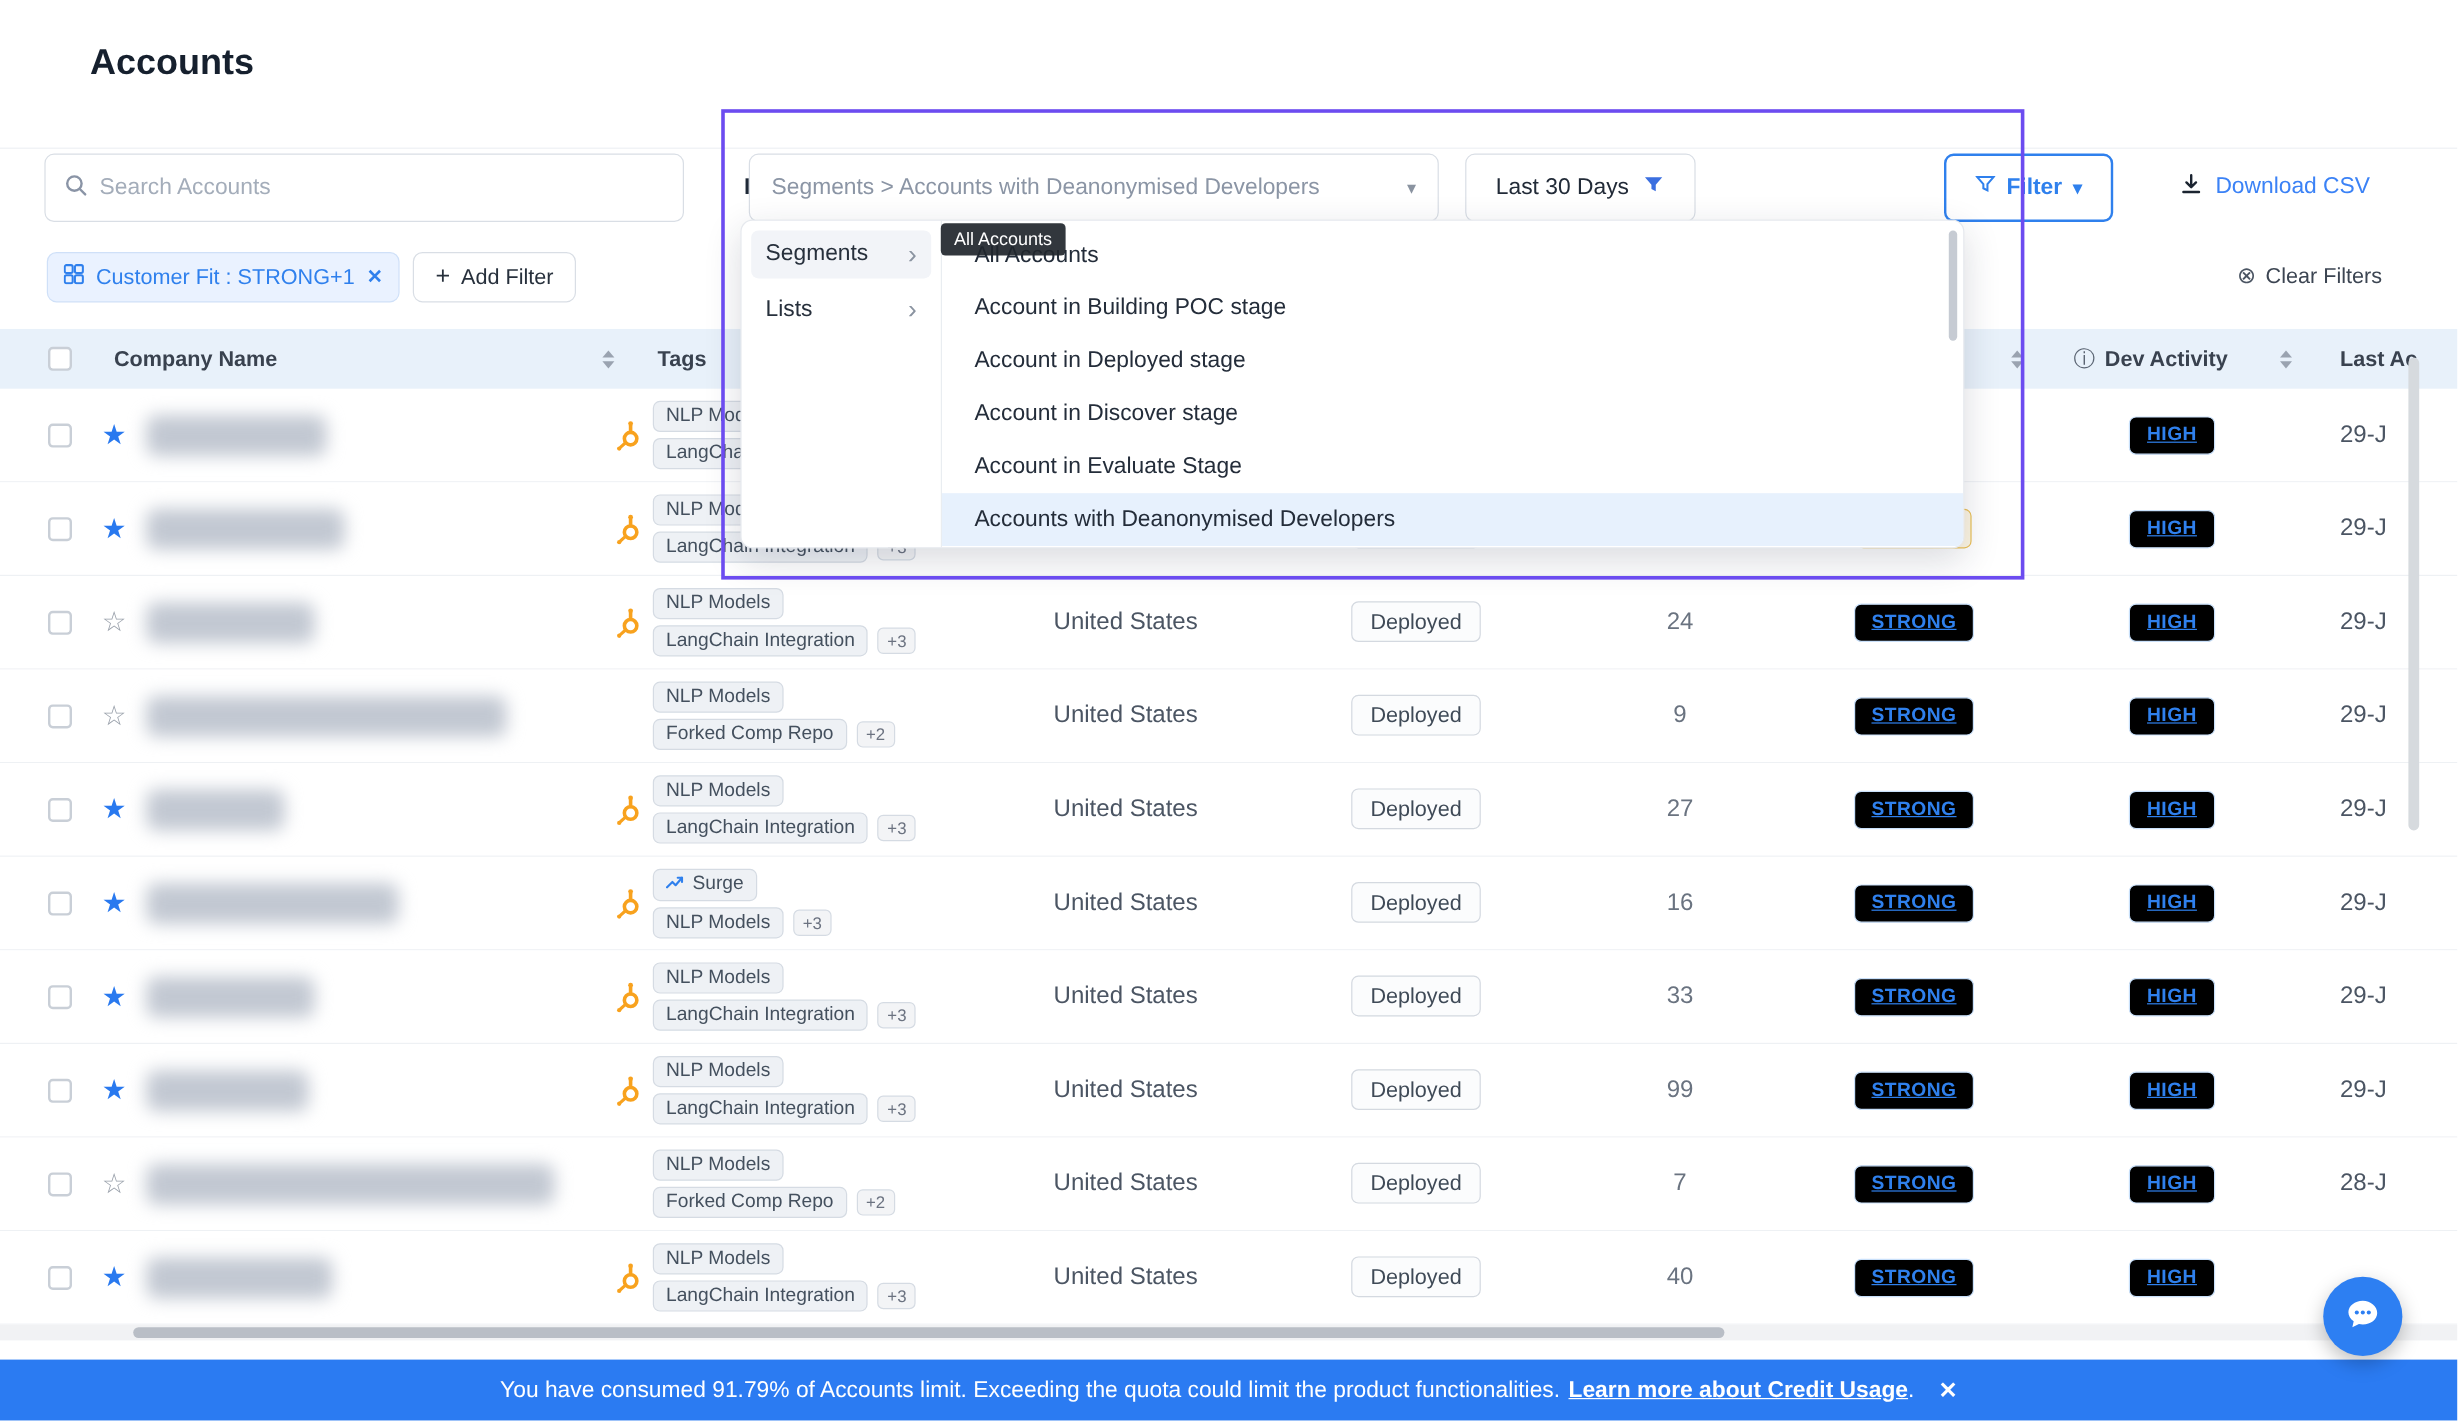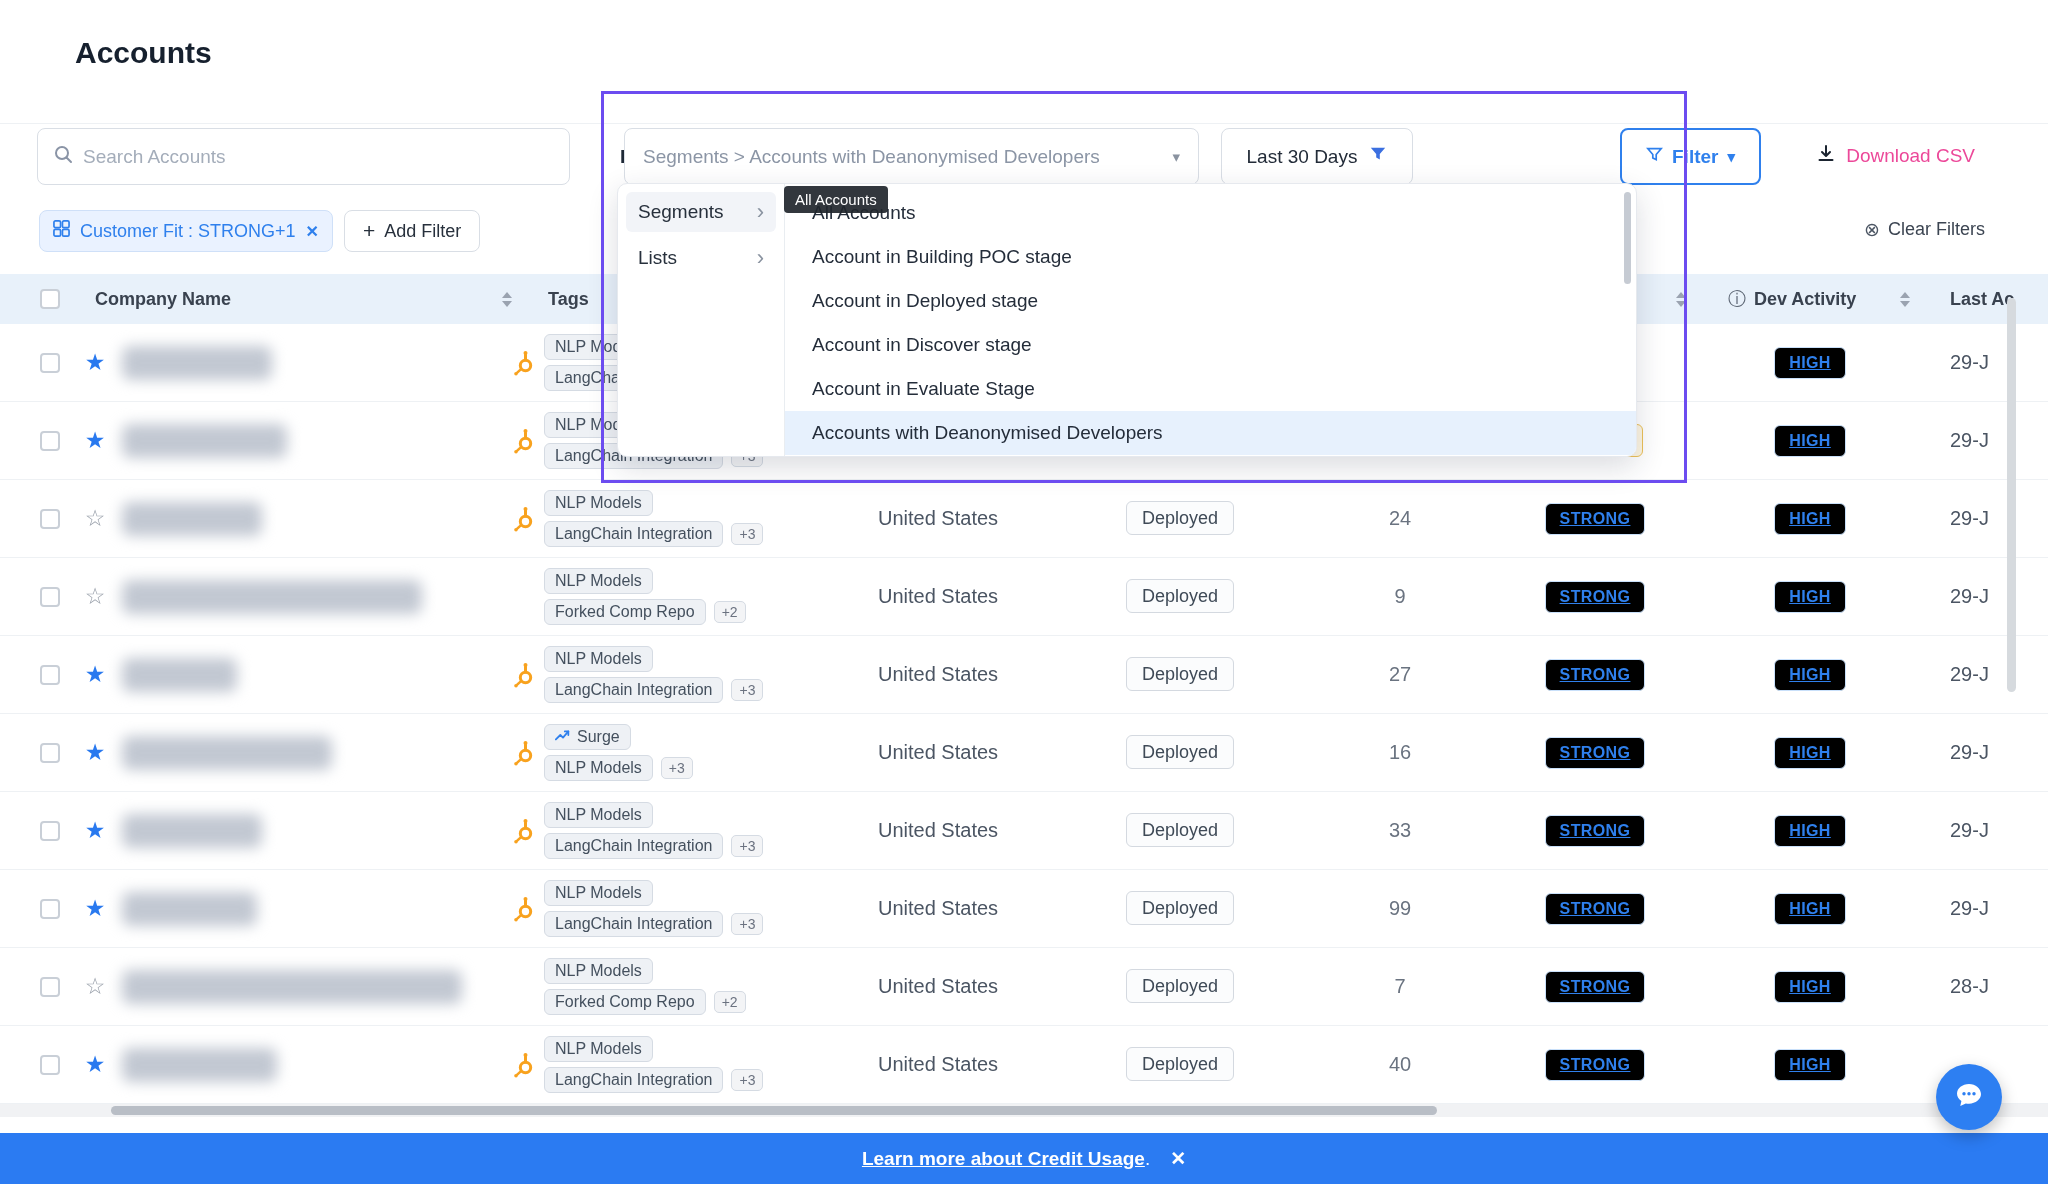--- a/index.html
+++ b/index.html
@@ -11,21 +11,21 @@
   .page-title { position:absolute; left:75px; top:36px; font-size:30px; font-weight:700; color:#16202e; }
 
   
   .searchbox { position:absolute; left:37px; top:128px; width:533px; height:57px; border:1px solid #d9dee5; border-radius:8px; background:#fff; display:flex; align-items:center; gap:10px; padding:0 16px; z-index:3; }
   .searchbox input { border:none; outline:none; font-size:19px; color:#333; width:100%; font-family:inherit; }
   .searchbox input::placeholder { color:#a4adba; }
   .in-label { position:absolute; left:620px; top:146px; font-size:19px; font-weight:600; color:#1f2937; z-index:3;text-align:right; }
   .segment-select { position:absolute; left:624px; top:128px; width:575px; height:57px; border:1px solid #d9dee5; border-radius:8px; background:#fff; display:flex; align-items:center; justify-content:space-between; padding:0 18px; font-size:19px; color:#8b95a5; z-index:30; }
   .range-select { position:absolute; left:1221px; top:128px; width:192px; height:57px; border:1px solid #d9dee5; border-radius:8px; background:#fff; display:flex; align-items:center; justify-content:center; gap:12px; font-size:19px; color:#222b38; font-weight:500; z-index:30; }
   .filter-btn { position:absolute; left:1620px; top:128px; width:141px; height:57px; border:2px solid #2f80ed; border-radius:8px; background:#fff; display:flex; align-items:center; justify-content:center; gap:9px; font-size:19px; font-weight:600; color:#2f80ed; z-index:3; }
-  .download-btn { position:absolute; right:73px; top:143px; display:flex; align-items:center; gap:10px; font-size:19px; color:#ec4899; font-weight:500; z-index:3; }
+  .download-btn { position:absolute; right:73px; top:143px; display:flex; align-items:center; gap:10px; font-size:19px; color:#3b82f6; font-weight:500; z-index:3; }
   .chev { font-size:15px; color:#8a93a0; }
   .filter-btn .chev { color:#2f80ed; }
 
   
   .fit-chip { position:absolute; left:39px; top:210px; height:42px; border-radius:8px; background:#eaf2ff; border:1px solid #cfe0f8; color:#2f80ed; font-size:18px; display:flex; align-items:center; gap:10px; padding:0 13px; z-index:3; }
   .fit-chip .x { font-size:16px; font-weight:700; }
   .add-filter { position:absolute; left:344px; top:210px; height:42px; border:1px solid #d9dee5; border-radius:8px; background:#fff; font-size:18px; color:#27303c; display:flex; align-items:center; gap:9px; padding:0 18px; z-index:3; }
   .add-filter .plus { font-size:21px; color:#27303c; }
   .clear-filters { position:absolute; right:63px; top:218px; display:flex; align-items:center; gap:8px; font-size:18px; color:#3c4552; z-index:3; }
   .clear-filters .ci { font-size:19px; color:#4b5563; }
@@ -666,20 +666,21 @@
   </div>
 
   <div class="dd-tip">All Accounts</div>
   <div class="purple-box"></div>
 
   <div class="hscroll-track"></div>
   <div class="hscroll-thumb"></div>
   <div class="vscroll-thumb"></div>
 
   <div class="banner">
+    <span class="msg">You have consumed 91.79% of Accounts limit. Exceeding the quota could limit the product functionalities.</span>
     <span class="lnk">Learn more about Credit Usage</span>
       <span>.</span>
     <span class="close">✕</span>
   </div>
 
   <div class="fab">
     <span>
       <svg width="32" height="32" viewBox="0 0 32 32">
         <path d="M16 5C9.4 5 4 9.3 4 14.6c0 3 1.7 5.7 4.4 7.4l-1.1 5 5.5-2.6c1 .2 2.1.3 3.2.3 6.6 0 12-4.3 12-9.6S22.6 5 16 5z" fill="#fff"></path>
         <circle cx="11" cy="14.8" r="1.7" fill="#2d7ff2"></circle>

